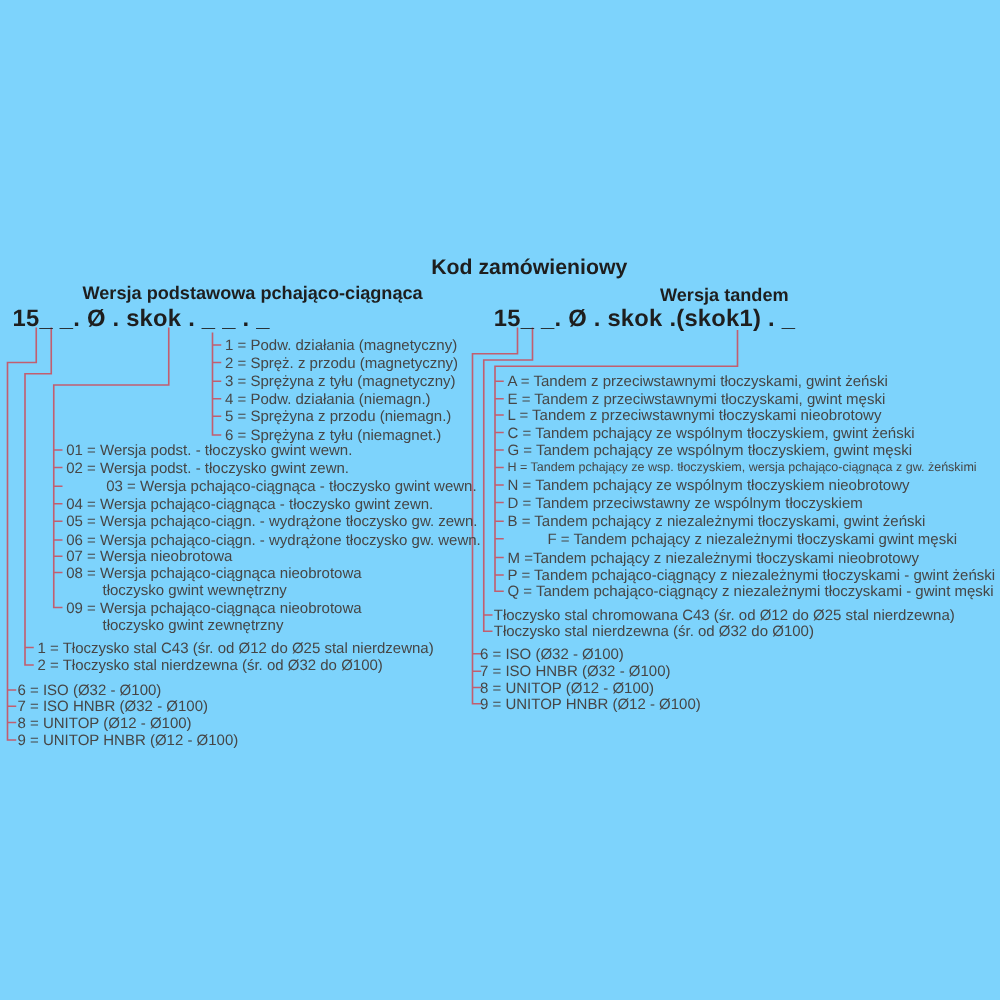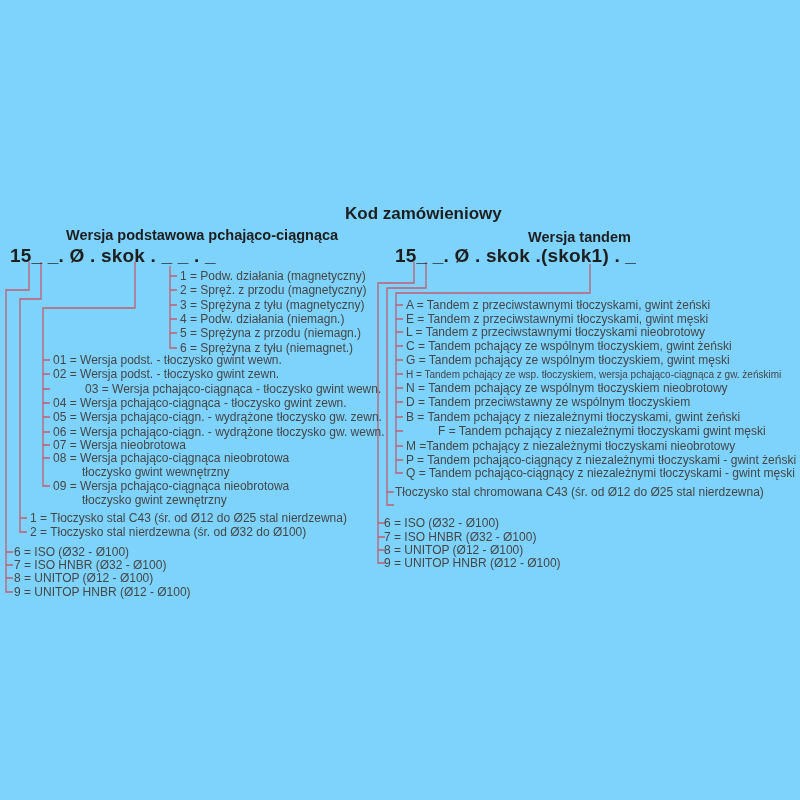--- a/index.html
+++ b/index.html
@@ -76,19 +76,20 @@
   <div class="row small" style="left:406px;top:369px;">H = Tandem pchający ze wsp. tłoczyskiem, wersja pchająco-ciągnąca z gw. żeńskimi</div>
   <div class="row" style="left:406px;top:381px;">N = Tandem pchający ze wspólnym tłoczyskiem nieobrotowy</div>
   <div class="row" style="left:406px;top:395px;">D = Tandem przeciwstawny ze wspólnym tłoczyskiem</div>
   <div class="row" style="left:406px;top:410px;">B = Tandem pchający z niezależnymi tłoczyskami, gwint żeński</div>
   <div class="row" style="left:406px;top:424px;margin-left:32px;">F = Tandem pchający z niezależnymi tłoczyskami gwint męski</div>
   <div class="row" style="left:406px;top:439px;">M =Tandem pchający z niezależnymi tłoczyskami nieobrotowy</div>
   <div class="row" style="left:406px;top:453px;">P = Tandem pchająco-ciągnący z niezależnymi tłoczyskami - gwint żeński</div>
   <div class="row" style="left:406px;top:466px;">Q = Tandem pchająco-ciągnący z niezależnymi tłoczyskami - gwint męski</div>
 
   <div class="row" style="left:395px;top:485px;">Tłoczysko stal chromowana C43 (śr. od Ø12 do Ø25 stal nierdzewna)</div>
+  <div class="row" style="left:395px;top:498px;">Tłoczysko stal nierdzewna (śr. od Ø32 do Ø100)</div>
 
   <div class="row" style="left:384px;top:516px;">6 = ISO (Ø32 - Ø100)</div>
   <div class="row" style="left:384px;top:530px;">7 = ISO HNBR (Ø32 - Ø100)</div>
   <div class="row" style="left:384px;top:543px;">8 = UNITOP (Ø12 - Ø100)</div>
   <div class="row" style="left:384px;top:556px;">9 = UNITOP HNBR (Ø12 - Ø100)</div>
 
 </div>
 
 </body></html>

